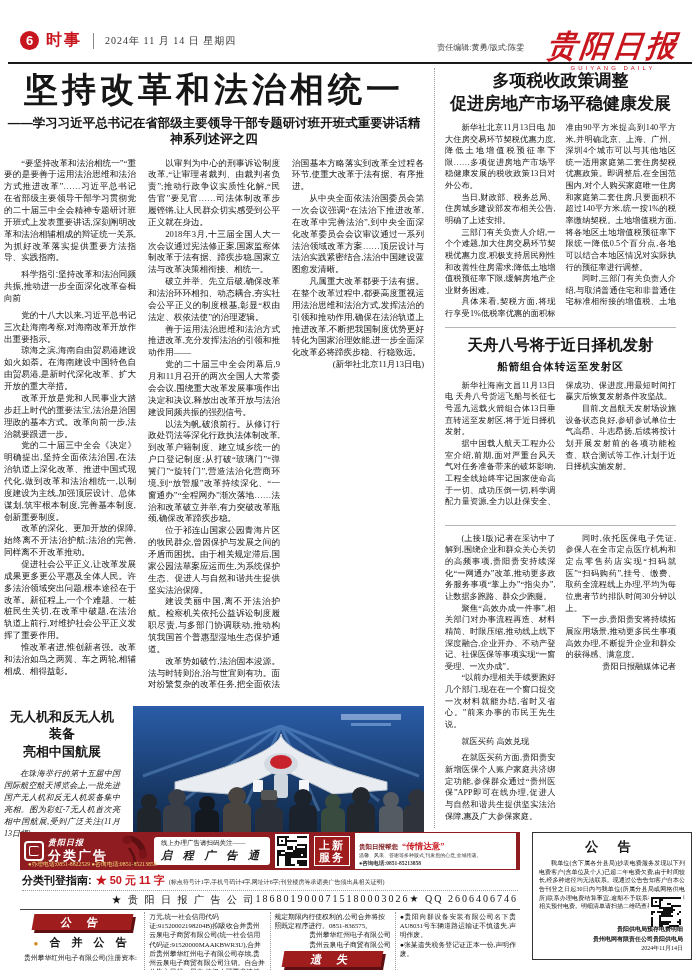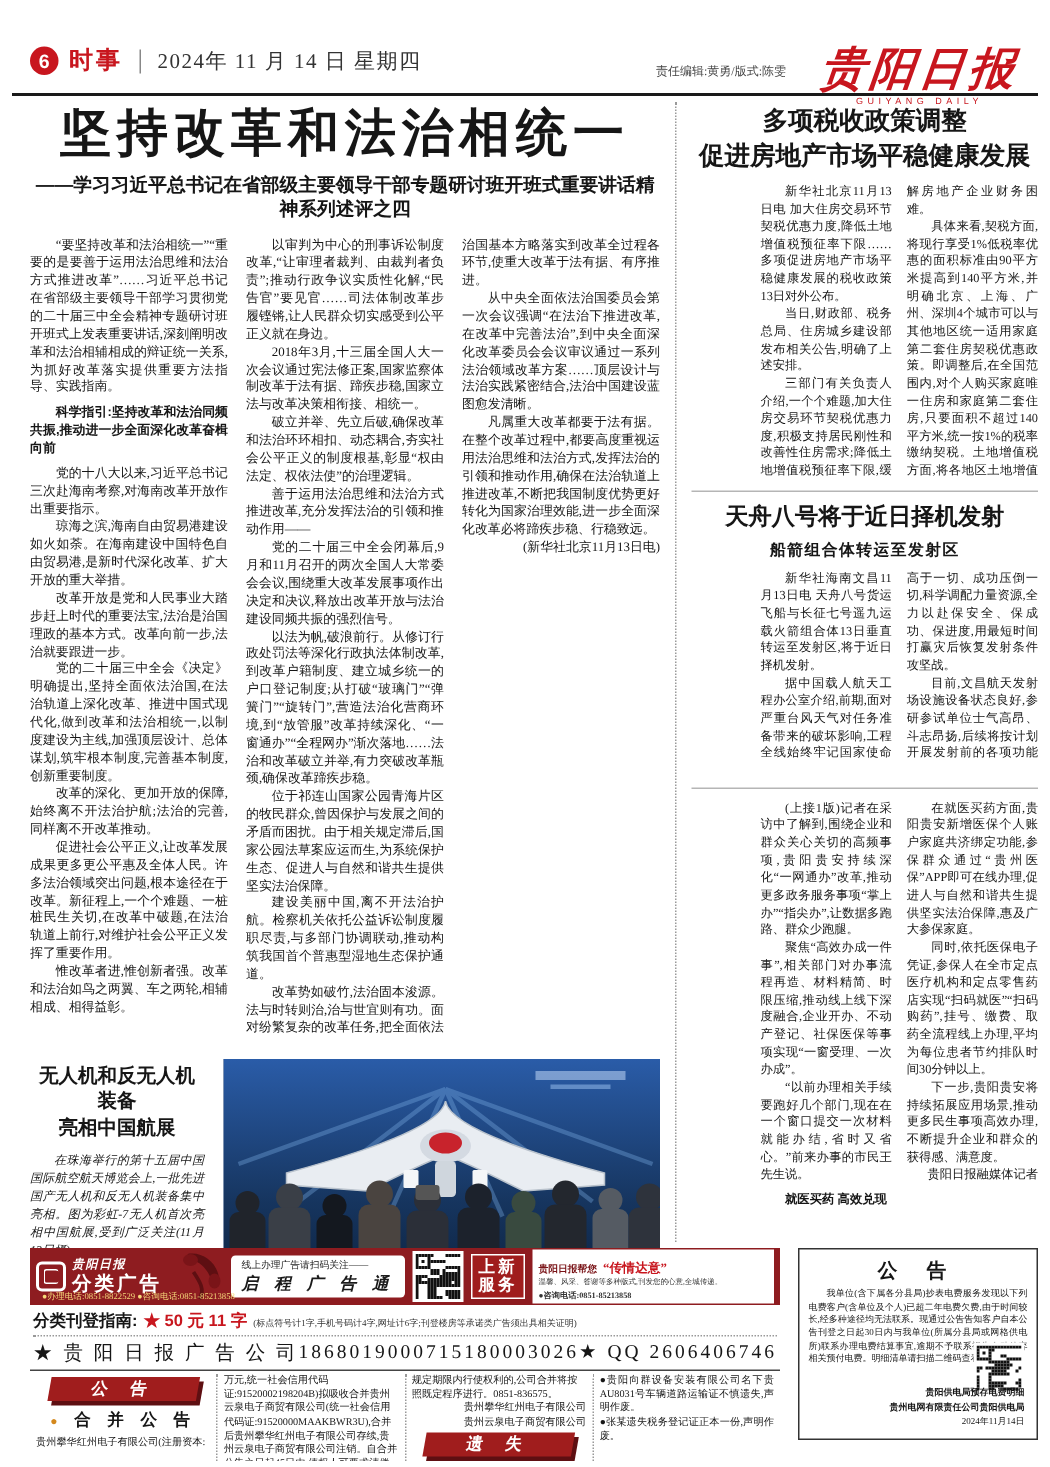--- a/index.html
+++ b/index.html
@@ -5,55 +5,55 @@
   html,body{margin:0;padding:0;background:#e8e8e8;}
   .page{position:relative;width:700px;height:978px;background:#fff;margin:0 auto;overflow:hidden;
         font-family:"Liberation Serif","DejaVu Serif",serif;color:#161616;}
   
   .hdr{position:absolute;left:20px;top:30px;right:8px;height:32px;}
   .hdr-left{display:flex;align-items:center;gap:7px;}
   .pagenum{width:19px;height:19px;border-radius:50%;background:#c8161e;color:#fff;
            font:bold 13px/19px "Liberation Sans",sans-serif;text-align:center;}
   .section{color:#c8161e;font:bold 16px "Liberation Sans",sans-serif;letter-spacing:2px;}
   .hdr-div{width:1px;height:16px;background:#888;margin:0 4px;}
-  .hdr-date{font-size:14px;color:#333;letter-spacing:1px;}
+  .hdr-date{font-size:10px;color:#333;letter-spacing:1px;}
   .editors{position:absolute;right:168px;top:12px;font-size:8px;color:#444;}
   .masthead{position:absolute;right:4px;top:-4px;width:150px;text-align:center;}
   .masthead .zh{font:900 30px "Liberation Serif",serif;color:#c8161e;font-style:italic;
                 letter-spacing:3px;transform:skewX(-6deg);display:inline-block;}
   .masthead .en{font:6px "Liberation Sans",sans-serif;color:#c8161e;letter-spacing:3px;margin-top:-2px;}
   .hdr-rule{position:absolute;left:8px;right:8px;top:62px;height:2px;background:#1a1a1a;}
   
-  .main{position:absolute;left:20px;top:68px;width:672px;height:760px;display:flex;}
+  .main{position:absolute;left:4px;top:68px;width:672px;height:760px;display:flex;}
   .mc-left{width:420px;flex:none;}
   .mc-right{flex:1;border-left:1px dotted #9a9a9a;margin-left:10px;padding-left:10px;overflow:hidden;}
   
   .lead-h1{font:900 34px/1.15 "Liberation Sans",sans-serif;text-align:center;letter-spacing:4px;margin:2px 0 6px;}
   .lead-sub{font:bold 12.5px/1.3 "Liberation Sans",sans-serif;text-align:center;margin-bottom:10px;}
   .lead-body{column-count:3;column-gap:12px;height:540px;column-fill:auto;overflow:hidden;
              font-size:8.6px;line-height:1.38;}
   .bp{margin:0;text-indent:2em;text-align:justify;}
-  .bp.sub{font-weight:bold;font-family:"Liberation Sans",sans-serif;margin:5px 0;}
+  .bp.sub{font-weight:normal;font-family:"Liberation Sans",sans-serif;margin:5px 0;}
   .bp.lead{font-weight:normal;}
   .bp.credit{text-align:right;text-indent:0;}
   .bp.ad{text-indent:0;}
   
   .photo-row{display:flex;gap:13px;margin-top:8px;height:146px;}
   .photo-txt{width:116px;flex:none;}
   .photo-title{font:bold 13px/1.35 "Liberation Sans",sans-serif;text-align:center;margin:2px 0 8px;}
   .photo-cap{font-size:8px;line-height:1.5;font-style:italic;text-align:justify;text-indent:2em;}
   .photo-credit{font-size:8px;font-style:italic;text-align:right;margin-top:3px;}
   .photo-img{flex:1;position:relative;overflow:hidden;background:#1d3f72;}
   .photo-img svg{display:block;}
   
   .r-art{margin-bottom:6px;}
   .r-h2{font:bold 15.5px/1.35 "Liberation Sans",sans-serif;text-align:center;margin:2px 0 6px;}
   .r-h2.small2{font-size:17px;}
   .r-sub2{font:bold 10.5px "Liberation Sans",sans-serif;text-align:center;margin:-2px 0 6px;letter-spacing:1px;}
-  .r-body{column-count:2;column-gap:10px;column-fill:auto;overflow:hidden;font-size:8.2px;line-height:1.42;margin-left:46px;}
+  .r-body{column-count:2;column-gap:10px;column-fill:auto;overflow:hidden;font-size:8.2px;line-height:1.42;}
   .r-body.tax{height:198px;}
   .r-body.tz{height:138px;}
   .r-body.cont{height:296px;}
   .r-div{border-top:1px solid #b5b5b5;margin:7px 0;}
   
   .band{position:absolute;left:20px;top:832px;width:500px;}
   .adbar{background:#8e1c20;height:38px;display:flex;align-items:center;padding:0 4px;gap:5px;position:relative;}
   .adlogo{color:#fff;display:flex;align-items:center;gap:4px;}
   .glogo{width:16px;height:16px;border:2px solid #fff;border-radius:4px;position:relative;flex:none;}
   .glogo:before{content:"";position:absolute;inset:3px;border:1.5px solid #fff;border-right:none;border-radius:2px;}
@@ -72,21 +72,21 @@
   .warm .w1{font-size:6.5px;color:#7a1418;font-weight:bold;}
   .warm .w2{font:900 8.5px "Liberation Serif",serif;color:#c8161e;}
   .warm .w3{font-size:5px;line-height:1.3;}
   .warm .w4{font-size:5.5px;font-weight:bold;}
   .guide{border-bottom:1px solid #444;padding:3px 2px 2px;}
   .guide-top{display:flex;align-items:baseline;gap:4px;}
   .guide-label{font:bold 11px "Liberation Sans",sans-serif;}
   .guide-price{font:bold 11px "Liberation Sans",sans-serif;color:#c8161e;}
   .guide-note{font-size:6px;color:#333;margin-top:1px;}
   .guide-row{display:flex;justify-content:flex-end;border-top:1px dotted #999;margin-top:2px;
-             padding-top:2px;font-size:13px;letter-spacing:2px;}
+             padding-top:2px;font-size:10px;letter-spacing:2px;}
   .cls{display:flex;height:58px;margin-top:2px;}
   .cls-col{flex:1;padding:0 4px;overflow:hidden;font-size:6.8px;line-height:1.35;}
   .cls-col + .cls-col{border-left:1px dotted #999;}
   .cl-banner{background:#a01d1d;color:#fff;font:bold 11px/16px "Liberation Sans",sans-serif;
              text-align:center;letter-spacing:6px;transform:skewX(-10deg);box-shadow:3px 3px 0 #5e0f12;
              width:85%;margin:2px auto 5px;}
   .cl-title{font:bold 11px "Liberation Sans",sans-serif;text-align:center;letter-spacing:4px;margin:3px 0;}
   .cl-title .dot{color:#d4881c;font-size:8px;}
   .cl-sign{text-align:right;font-size:6.8px;}
   

